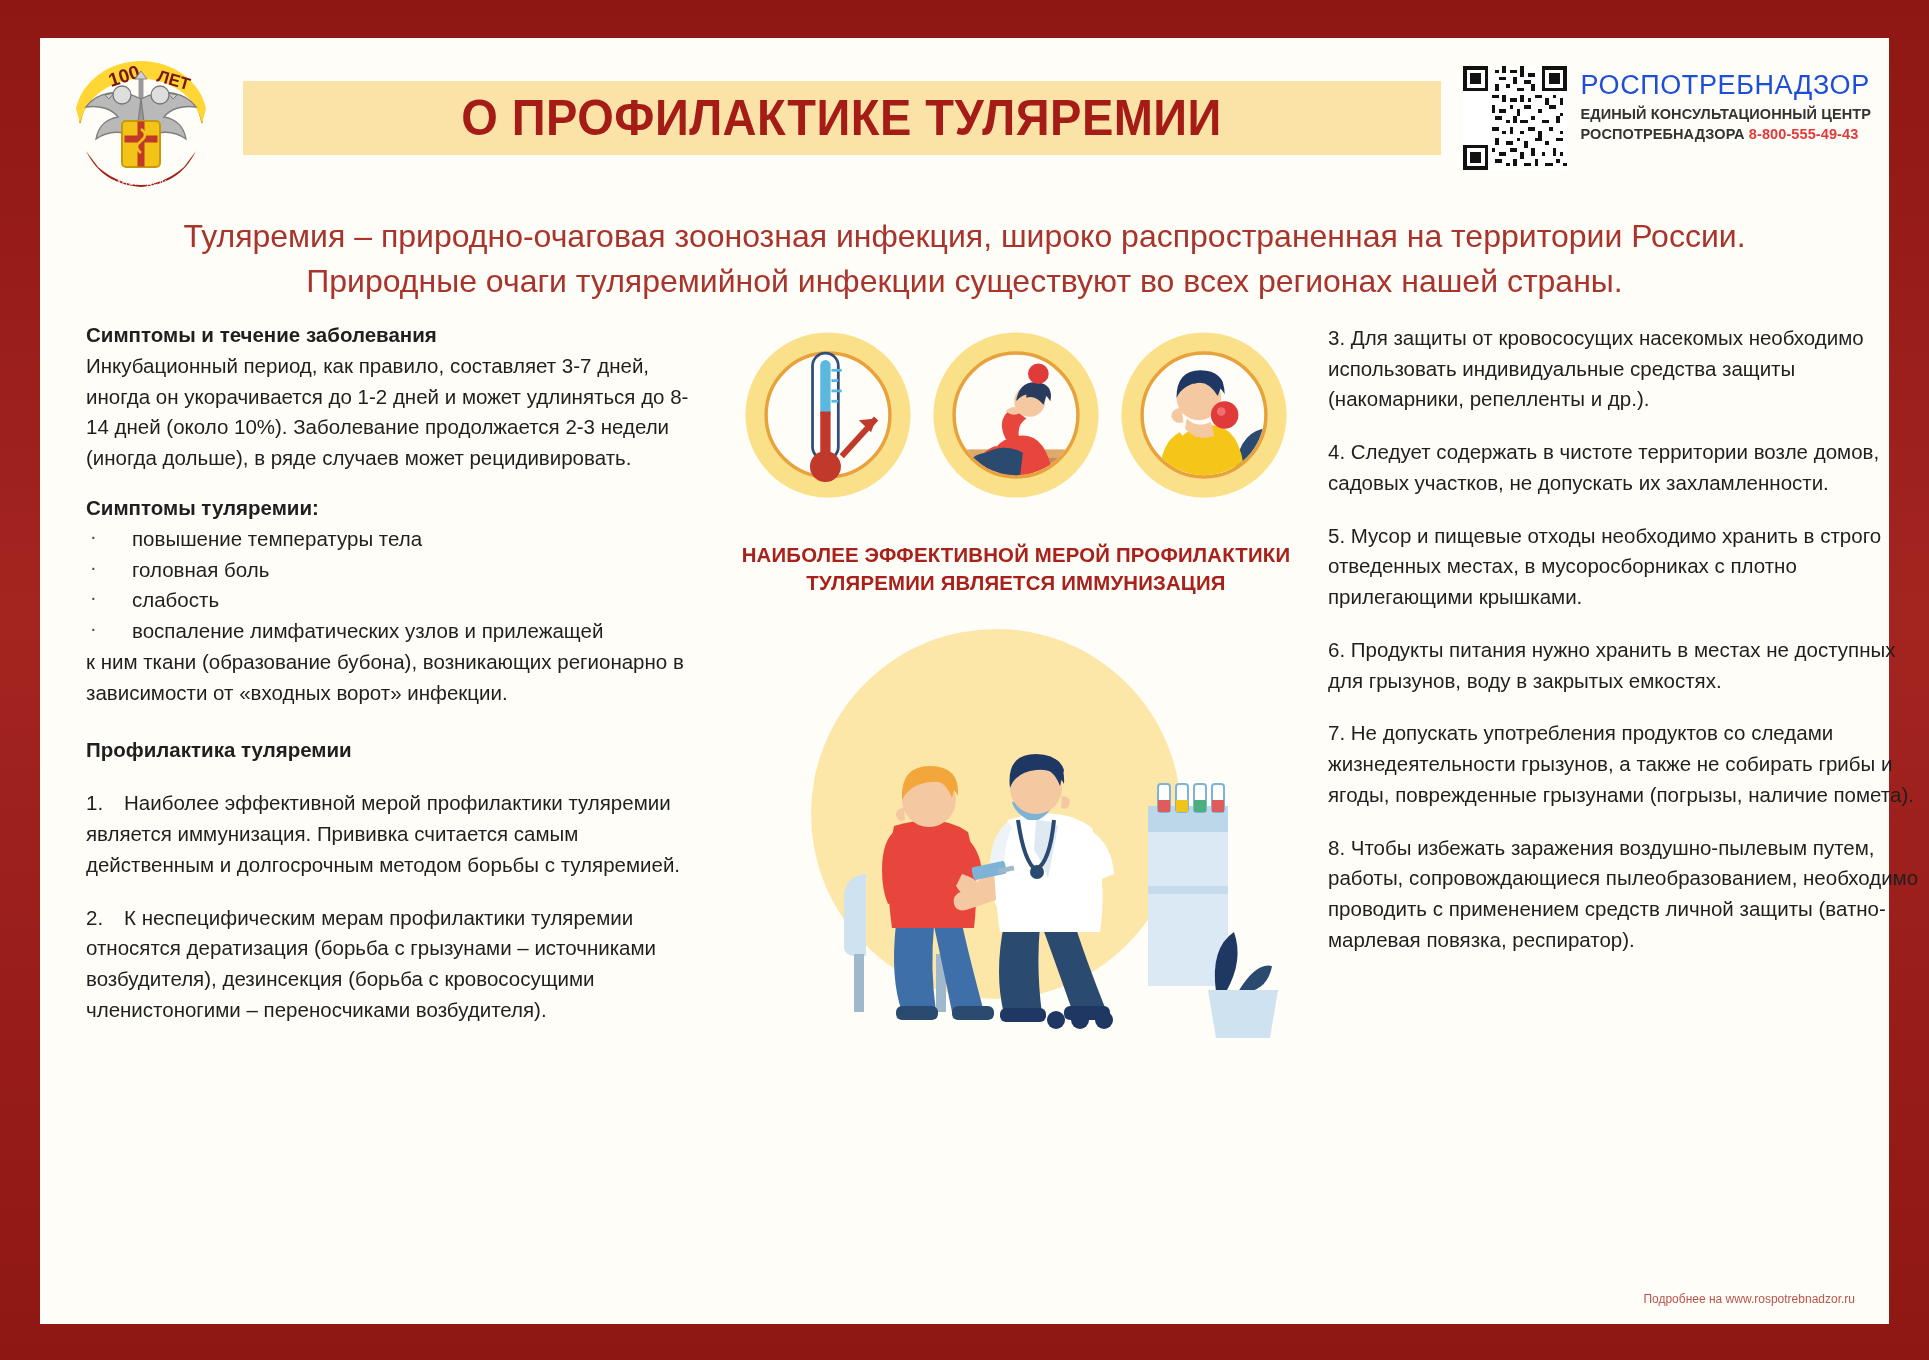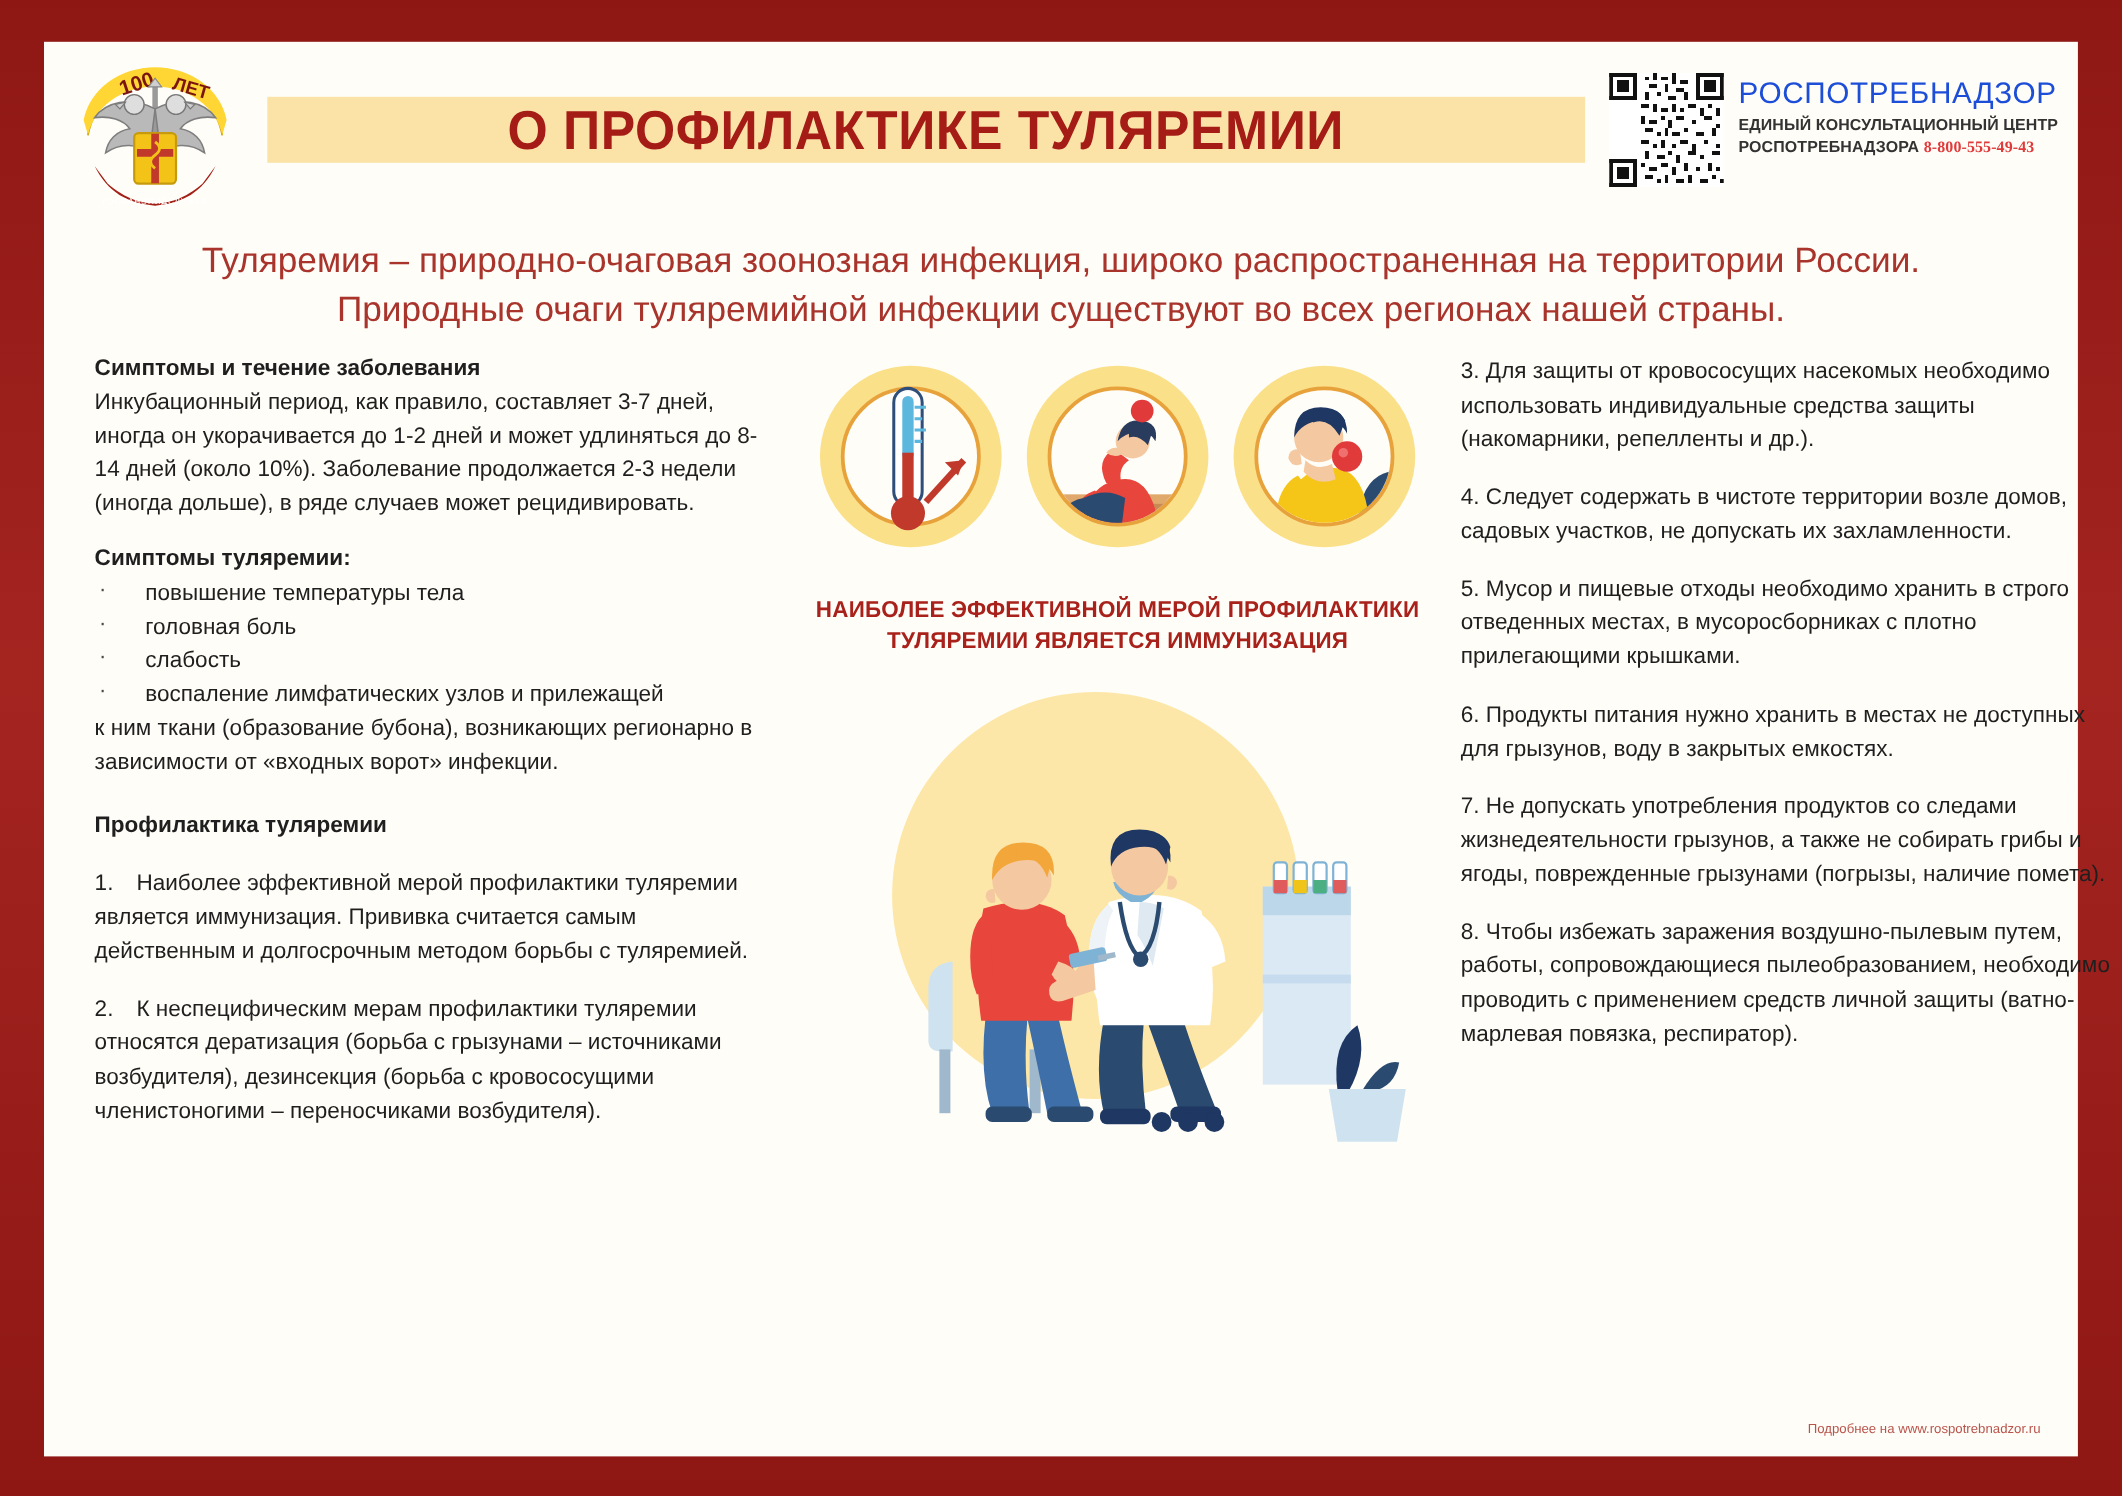--- a/index.html
+++ b/index.html
@@ -39,21 +39,21 @@
     position: relative;
     flex: 0 0 auto;
   }
   .emblem { position:absolute; left:8px; top:4px; }
 
   .title-band {
     flex: 1 1 auto;
     margin-left: 10px;
     margin-right: 22px;
     background: #fbe3a8;
-    height: 60px;
+    height: 74px;
     display: flex;
     align-items: center;
     justify-content: center;
   }
   .title-band h1 {
     font-size: 50px;
     font-weight: 700;
     letter-spacing: 0.5px;
     color: #a51c16;
     font-family: "Liberation Sans Narrow","Liberation Sans", sans-serif;
@@ -70,21 +70,21 @@
   .qr { width: 104px; height: 104px; flex:0 0 auto; }
   .brand-text { padding-top: 4px; }
   .brand-name {
     font-size: 27px; letter-spacing: 0.6px; color: #1d4ed8; font-weight: 400;
     font-family: "Liberation Sans", sans-serif;
   }
   .brand-sub {
     font-size: 14.5px; color: #333; letter-spacing: 0.1px; line-height: 1.35; margin-top: 4px;
     font-weight: 700;
   }
-  .brand-sub .phone { color: #e03a3a; font-weight: 700; font-family: Liberation Serif, serif; }
+  .brand-sub .phone { color: #e03a3a; font-weight: 700; }
 
   
   .intro {
     text-align: center;
     color: #a8342c;
     font-size: 32px;
     line-height: 1.42;
     padding: 16px 60px 10px 60px;
   }
 

